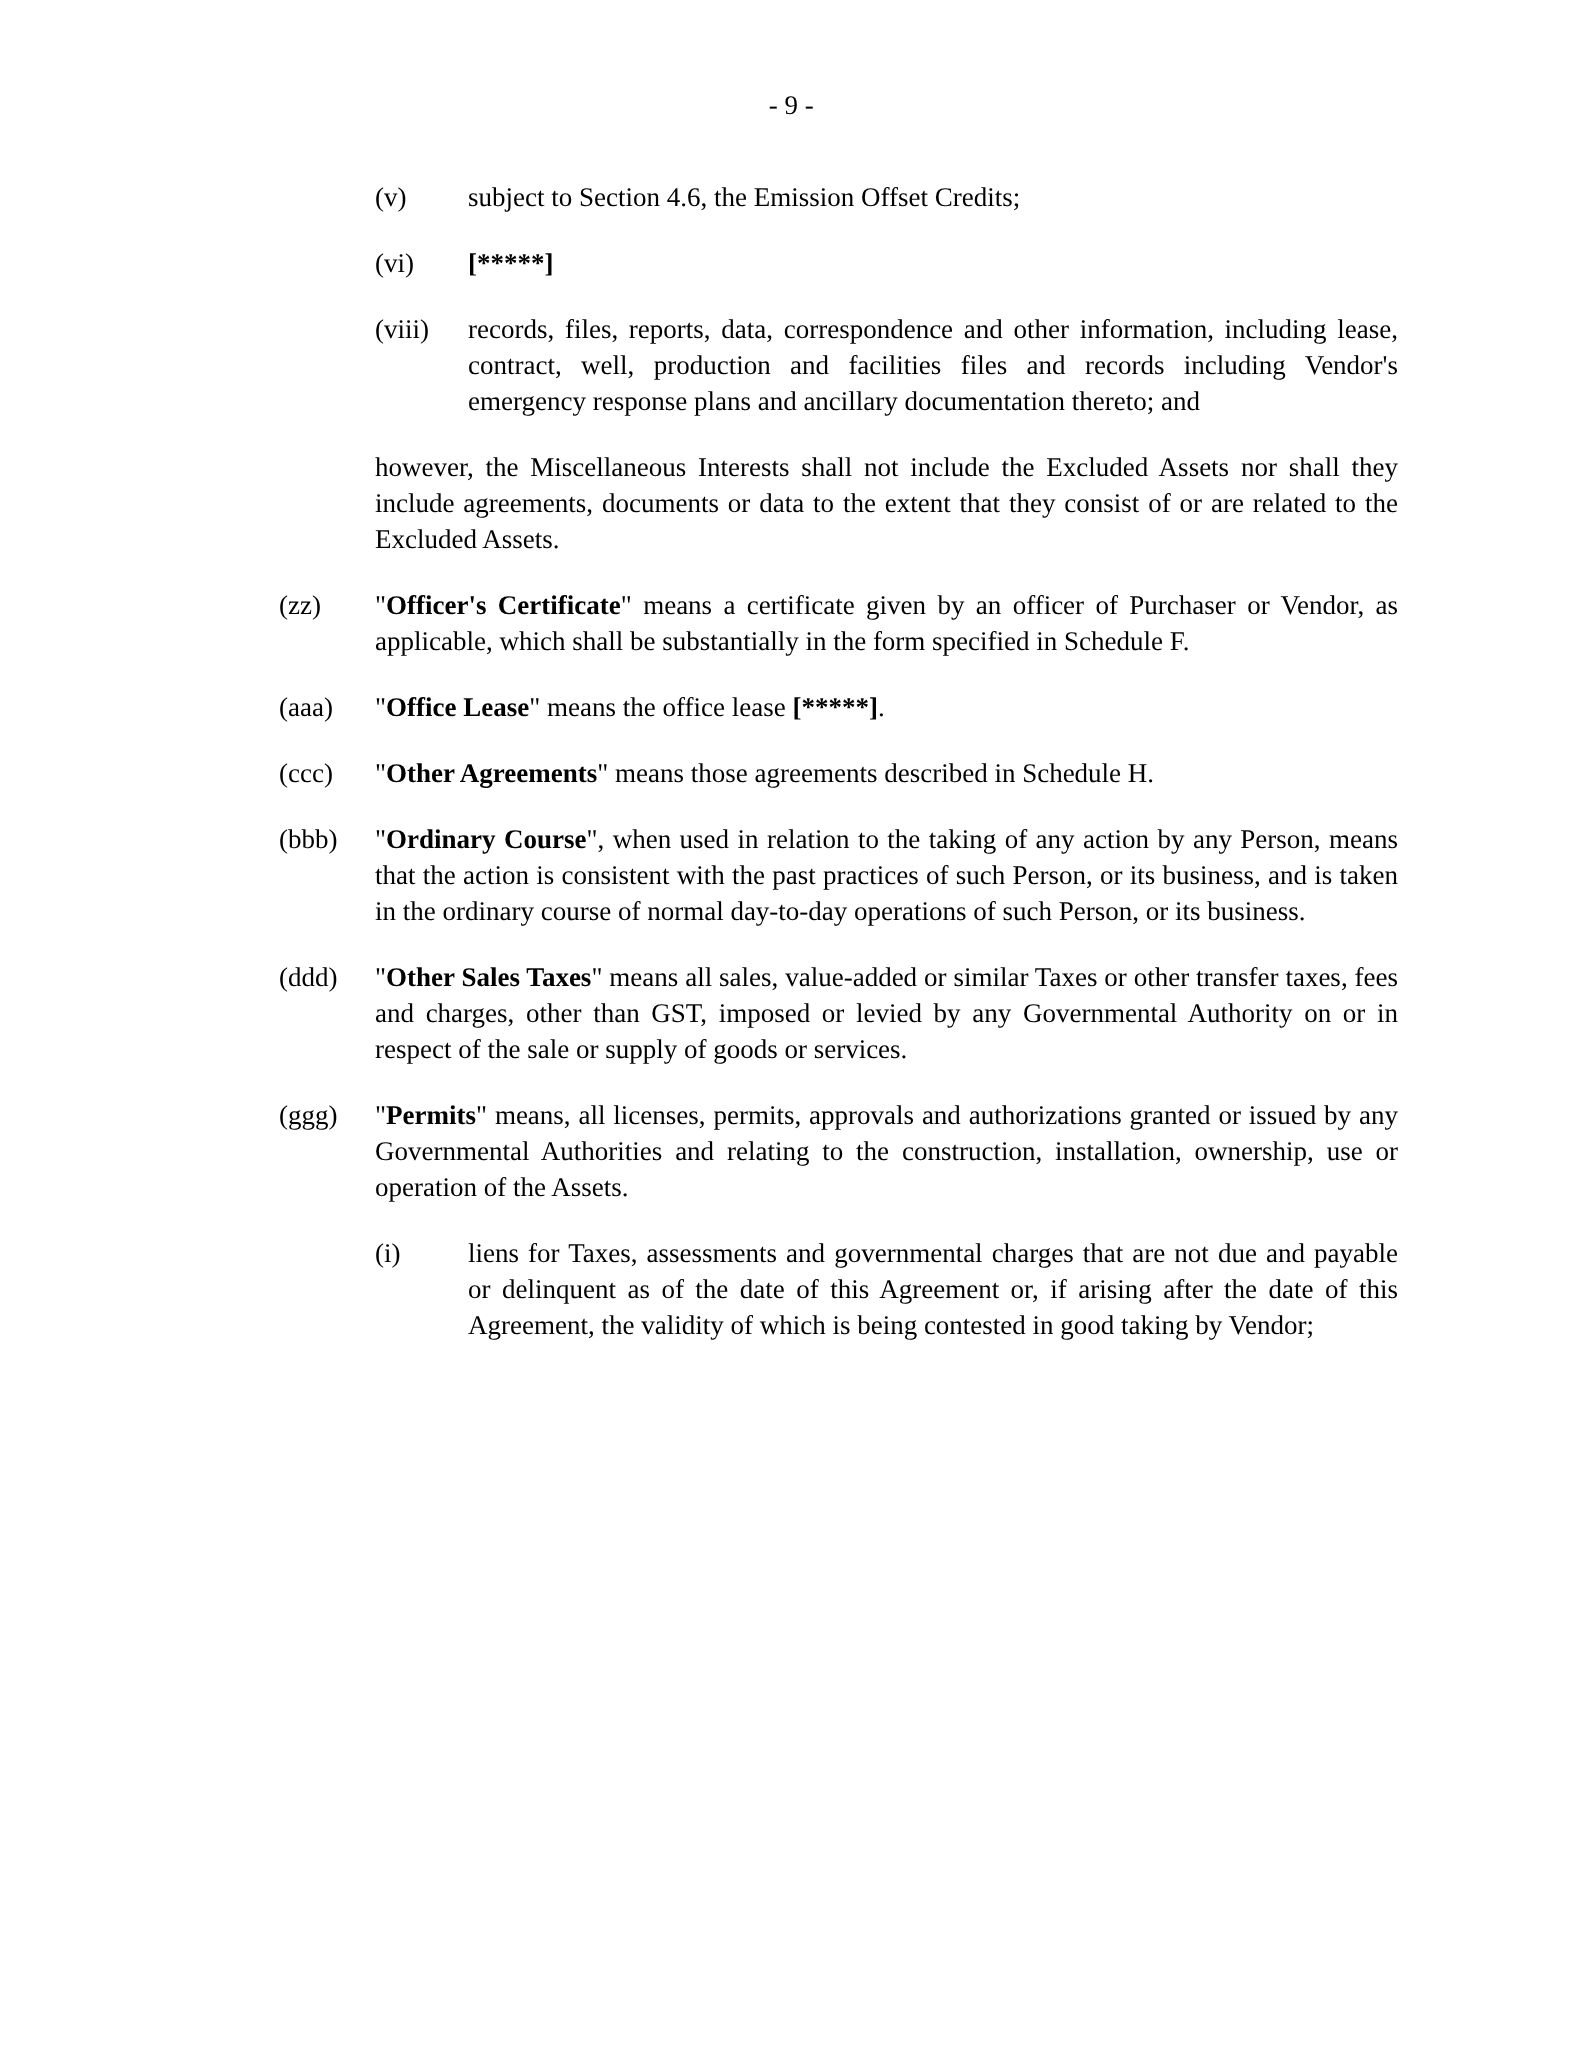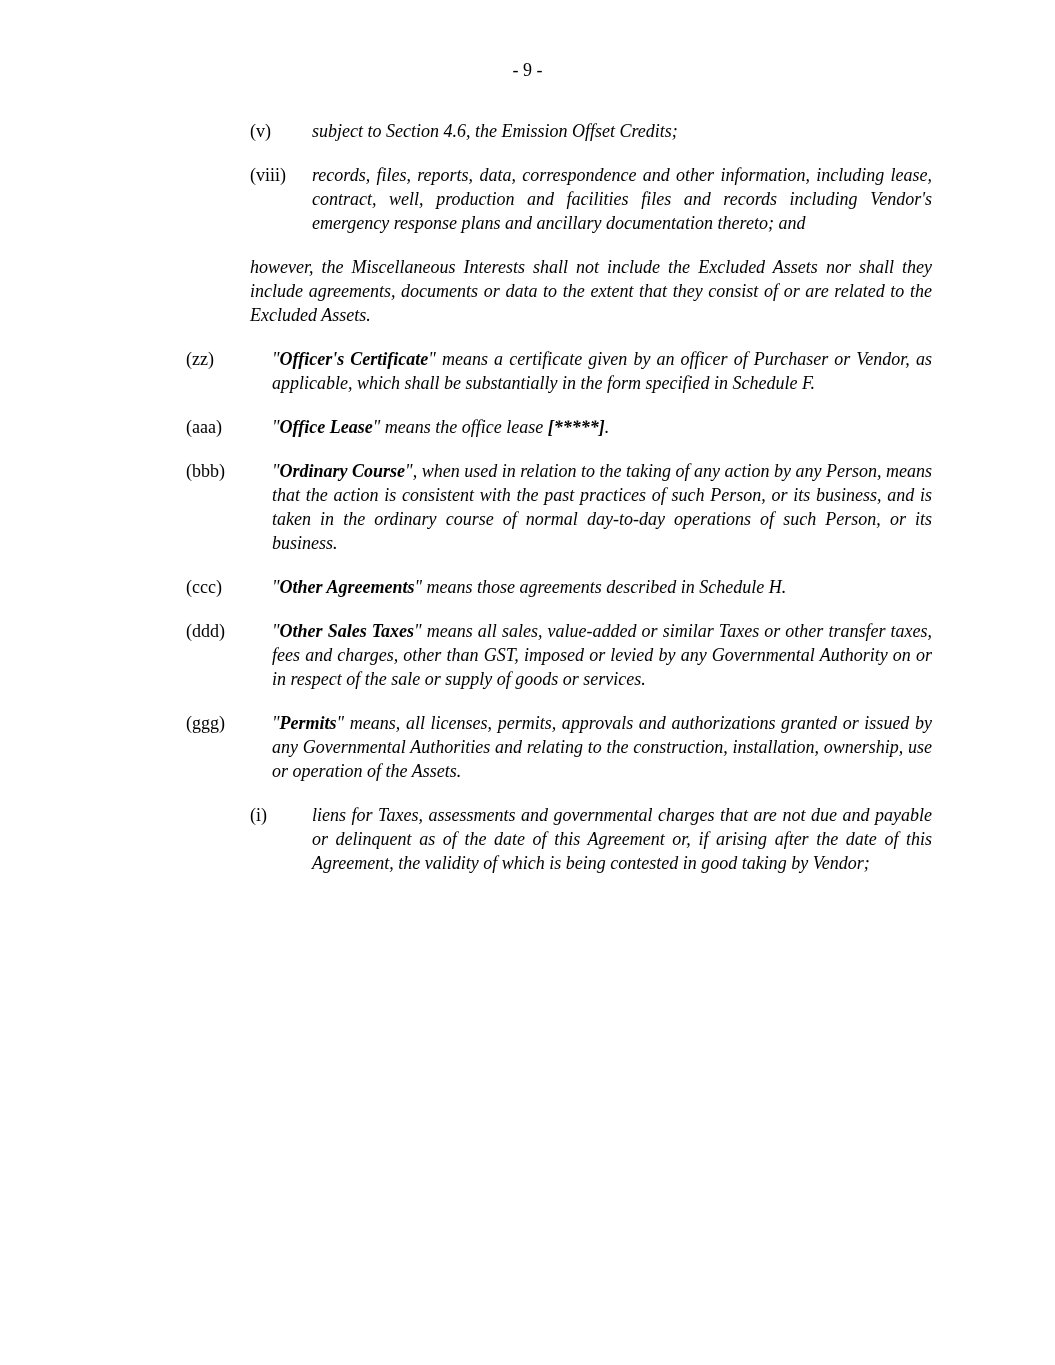--- a/index.html
+++ b/index.html
@@ -28,61 +28,64 @@
     display: flex;
     margin-bottom: 20px;
     margin-right: 123px;
   }
   .para .label {
     flex: none;
   }
   .para .body {
     flex: 1;
     text-align: justify;
-    font-style: italic;
   }
-  .l1 { margin-left: 186px; gap: 22px; }
+  .l1 { margin-left: 186px; }
   .l1 > .label { width: 64px; }
   .l2 { margin-left: 250px; }
   .l2 > .label { width: 62px; }
   .cont { margin-left: 250px; justify-content: flex-end; }
   .bold { font-weight: bold; }
 </style>
 </head>
 <body>
 
 <div class="page">
   <div class="page-number">- 9 -</div>
   <div id="content">
       <div class="para l2">
         <span class="label">(v)</span>
         <span class="body"><span>subject to Section 4.6, the Emission Offset Credits;</span></span>
       </div>
       <div class="para l2">
+        <span class="label">(vi)</span>
+        <span class="body"><span class="bold">[*****]</span></span>
+      </div>
+      <div class="para l2">
         <span class="label">(viii)</span>
         <span class="body"><span>records, files, reports, data, correspondence and other information, including lease, contract, well, production and facilities files and records including Vendor's emergency response plans and ancillary documentation thereto; and</span></span>
       </div>
       <div class="para cont">
         <span class="body"><span>however, the Miscellaneous Interests shall not include the Excluded Assets nor shall they include agreements, documents or data to the extent that they consist of or are related to the Excluded Assets.</span></span>
       </div>
       <div class="para l1">
         <span class="label">(zz)</span>
         <span class="body"><span>"</span><span class="bold">Officer's Certificate</span><span>" means a certificate given by an officer of Purchaser or Vendor, as applicable, which shall be substantially in the form specified in Schedule F.</span></span>
       </div>
       <div class="para l1">
         <span class="label">(aaa)</span>
         <span class="body"><span>"</span><span class="bold">Office Lease</span><span>" means the office lease </span><span class="bold">[*****]</span><span>.</span></span>
       </div>
       <div class="para l1">
+        <span class="label">(ccc)</span>
+        <span class="body"><span>"</span><span class="bold">Other Agreements</span><span>" means those agreements described in Schedule H.</span></span>
+      </div>
+      <div class="para l1">
         <span class="label">(bbb)</span>
         <span class="body"><span>"</span><span class="bold">Ordinary Course</span><span>", when used in relation to the taking of any action by any Person, means that the action is consistent with the past practices of such Person, or its business, and is taken in the ordinary course of normal day-to-day operations of such Person, or its business.</span></span>
-      </div>
-      <div class="para l1">
-        <span class="label">(ccc)</span>
-        <span class="body"><span>"</span><span class="bold">Other Agreements</span><span>" means those agreements described in Schedule H.</span></span>
       </div>
       <div class="para l1">
         <span class="label">(ddd)</span>
         <span class="body"><span>"</span><span class="bold">Other Sales Taxes</span><span>" means all sales, value-added or similar Taxes or other transfer taxes, fees and charges, other than GST, imposed or levied by any Governmental Authority on or in respect of the sale or supply of goods or services.</span></span>
       </div>
       <div class="para l1">
         <span class="label">(ggg)</span>
         <span class="body"><span>"</span><span class="bold">Permits</span><span>" means, all licenses, permits, approvals and authorizations granted or issued by any Governmental Authorities and relating to the construction, installation, ownership, use or operation of the Assets.</span></span>
       </div>
       <div class="para l2">

